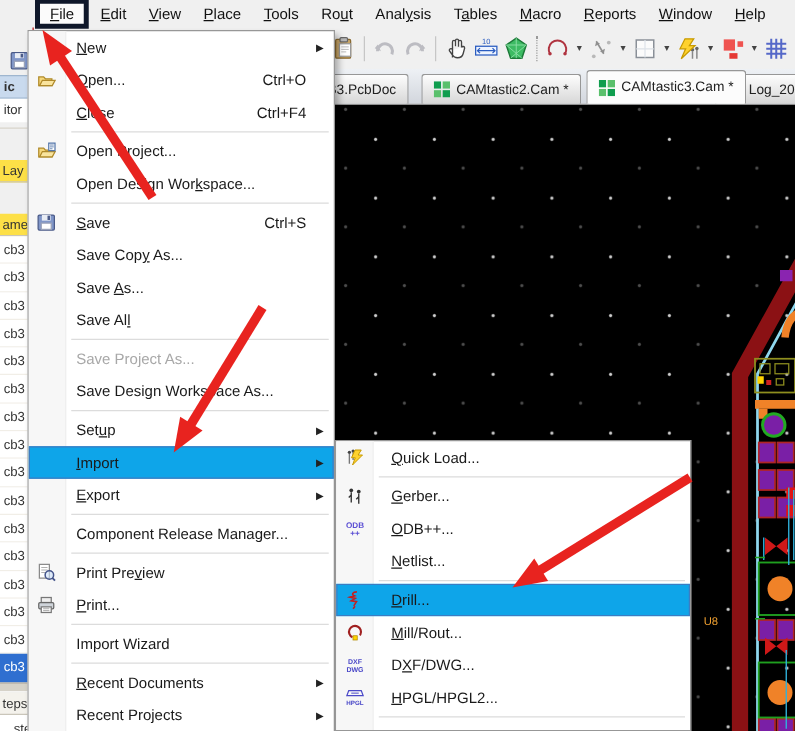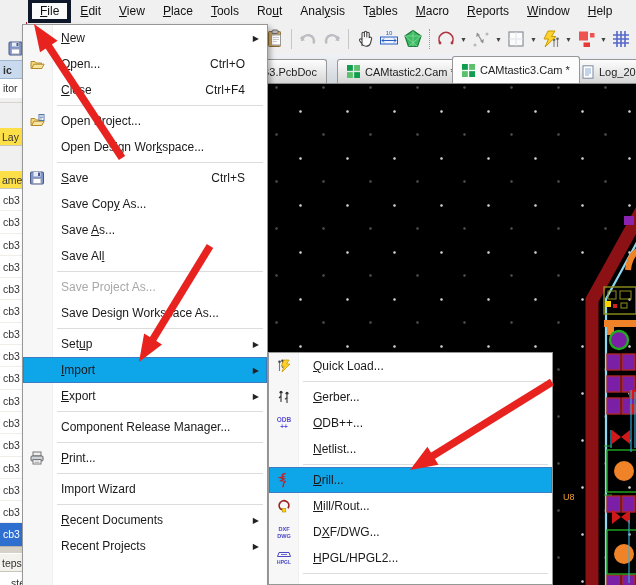--- a/index.html
+++ b/index.html
@@ -274,21 +274,21 @@
       <span style="display: flex;">
         <svg width="13" height="13" viewBox="0 0 14 14">
           <rect x="0" y="0" width="6.3" height="6.3" fill="#0f9d4e"></rect>
           <rect x="7.7" y="0" width="6.3" height="6.3" fill="#5ac06c"></rect>
           <rect x="0" y="7.7" width="6.3" height="6.3" fill="#5ac06c"></rect>
           <rect x="7.7" y="7.7" width="6.3" height="6.3" fill="#0f9d4e"></rect>
         </svg>
       </span>
       <span>CAMtastic2.Cam *</span>
     </div>
-    <div class="tab active" style="left: 425px;">
+    <div class="tab active" style="left: 442px;">
       <span style="display: flex;">
         <svg width="13" height="13" viewBox="0 0 14 14">
           <rect x="0" y="0" width="6.3" height="6.3" fill="#0f9d4e"></rect>
           <rect x="7.7" y="0" width="6.3" height="6.3" fill="#5ac06c"></rect>
           <rect x="0" y="7.7" width="6.3" height="6.3" fill="#5ac06c"></rect>
           <rect x="7.7" y="7.7" width="6.3" height="6.3" fill="#0f9d4e"></rect>
         </svg>
       </span>
       <span>CAMtastic3.Cam *</span>
     </div>
@@ -379,20 +379,31 @@
       </div>
       <div class="menu-item">
         <span><u>E</u>xport</span>
         <span class="subarrow">▶</span>
       </div>
       <div class="menu-sep"></div>
       <div class="menu-item">
         <span>Component Release Manager...</span>
       </div>
       <div class="menu-sep"></div>
+      <div class="menu-item">
+        <span class="micon">
+          <svg width="16" height="16" viewBox="0 0 16 16">
+            <rect x="2.5" y="1.5" width="8" height="11" fill="#fff" stroke="#8a8a8a"></rect>
+            <path d="M4 4 h5 M4 6 h5 M4 8 h4" stroke="#b0b0b0" stroke-width=".8"></path>
+            <circle cx="10.5" cy="10" r="3.4" fill="rgba(205,225,250,.6)" stroke="#44548a" stroke-width="1.2"></circle>
+            <path d="M12.8 12.3 L15 14.5" stroke="#44548a" stroke-width="1.6"></path>
+          </svg>
+        </span>
+        <span>Print Pre<u>v</u>iew</span>
+      </div>
       <div class="menu-item">
         <span class="micon">
           <svg width="16" height="16" viewBox="0 0 16 16">
             <rect x="4" y="2" width="8" height="4" fill="#eee" stroke="#777"></rect>
             <rect x="2" y="6" width="12" height="5" rx="1" fill="#cfd4da" stroke="#666"></rect>
             <rect x="4" y="9.5" width="8" height="4.5" fill="#fff" stroke="#777"></rect>
             <path d="M5.5 11 h5 M5.5 12.5 h5" stroke="#aaa" stroke-width=".8"></path>
           </svg>
         </span>
         <span><u>P</u>rint...</span>

